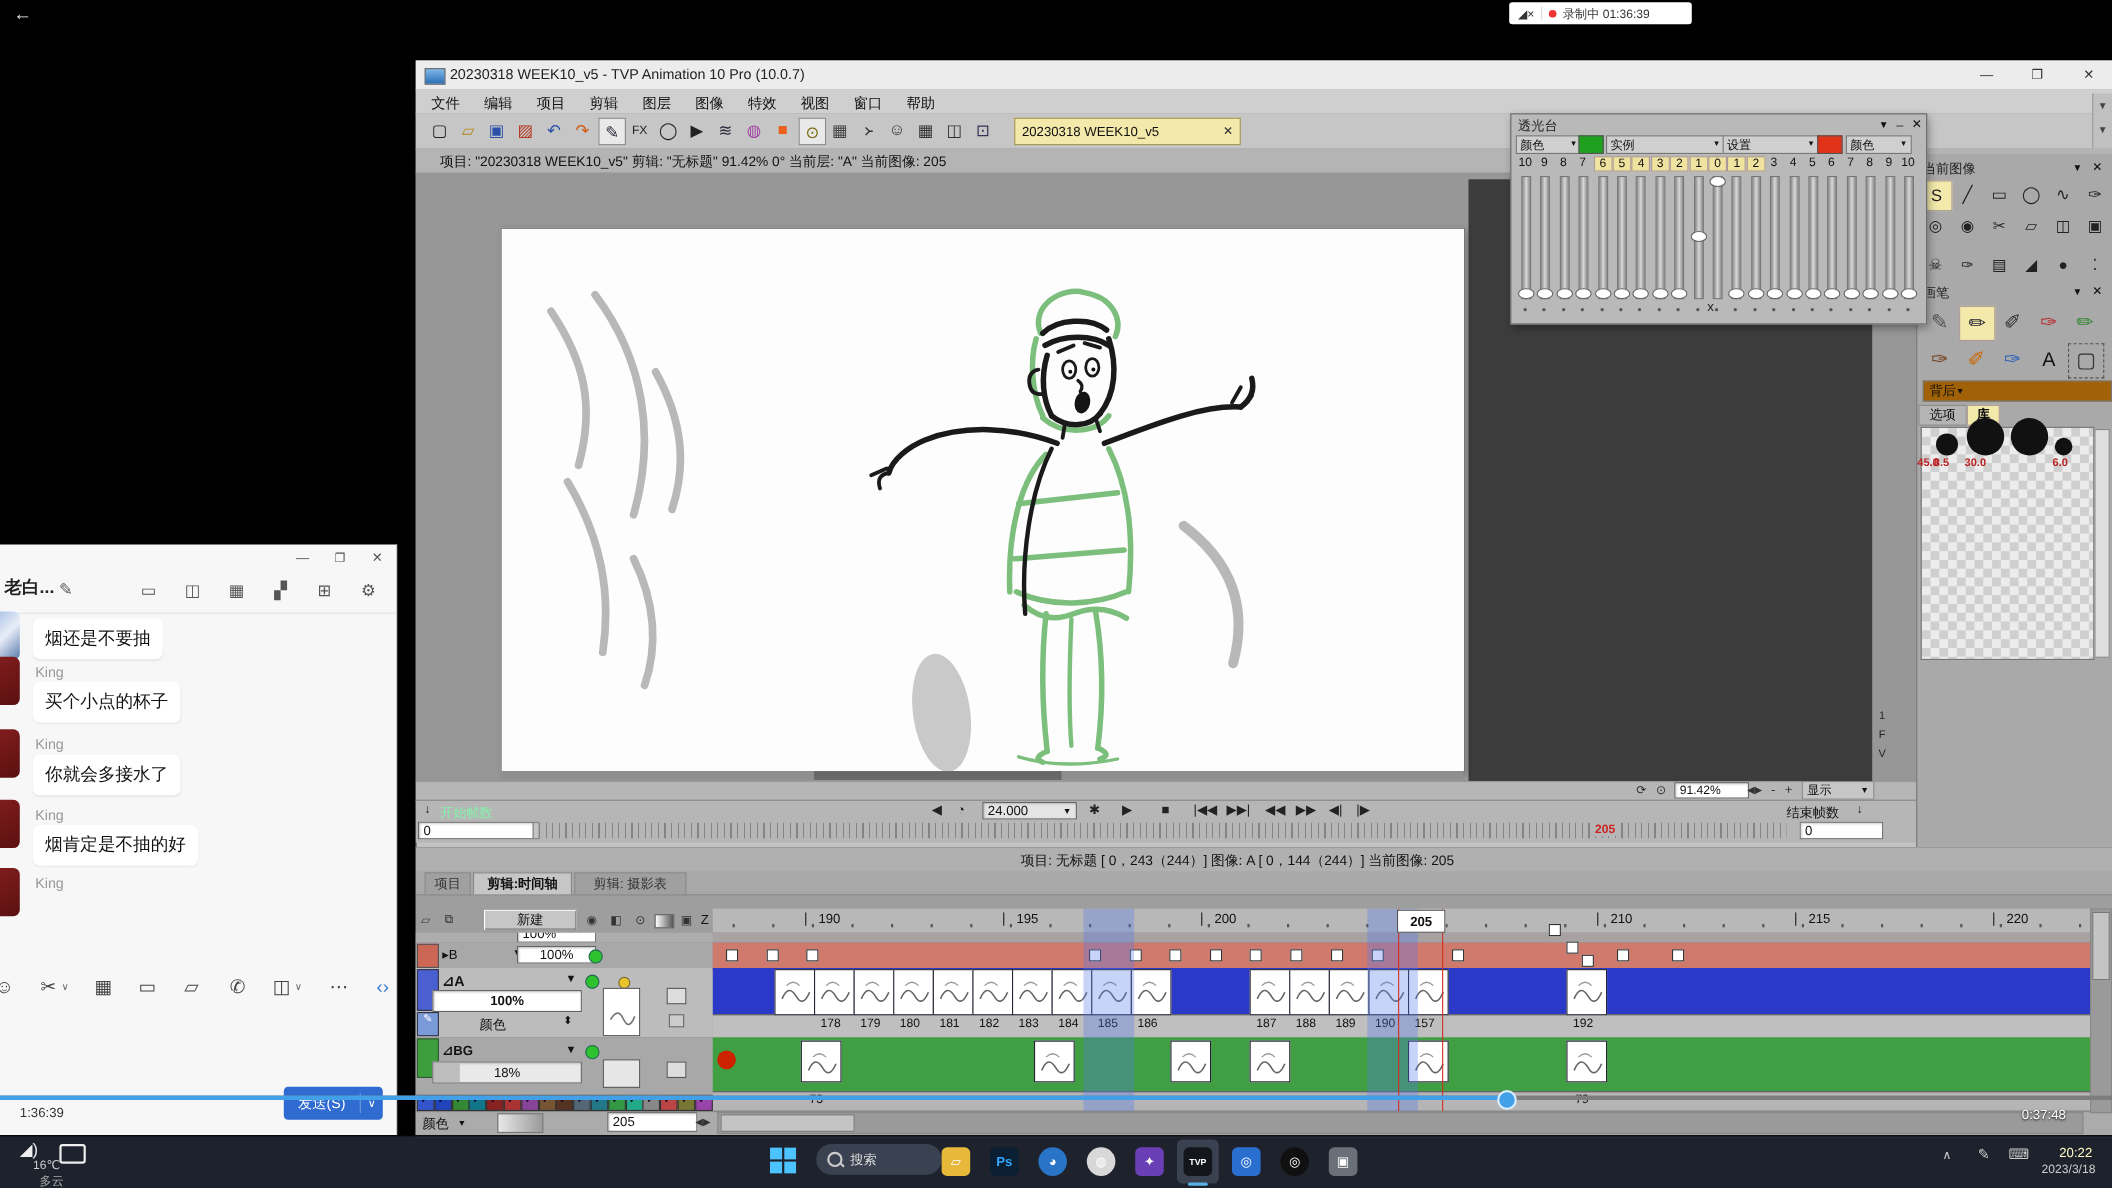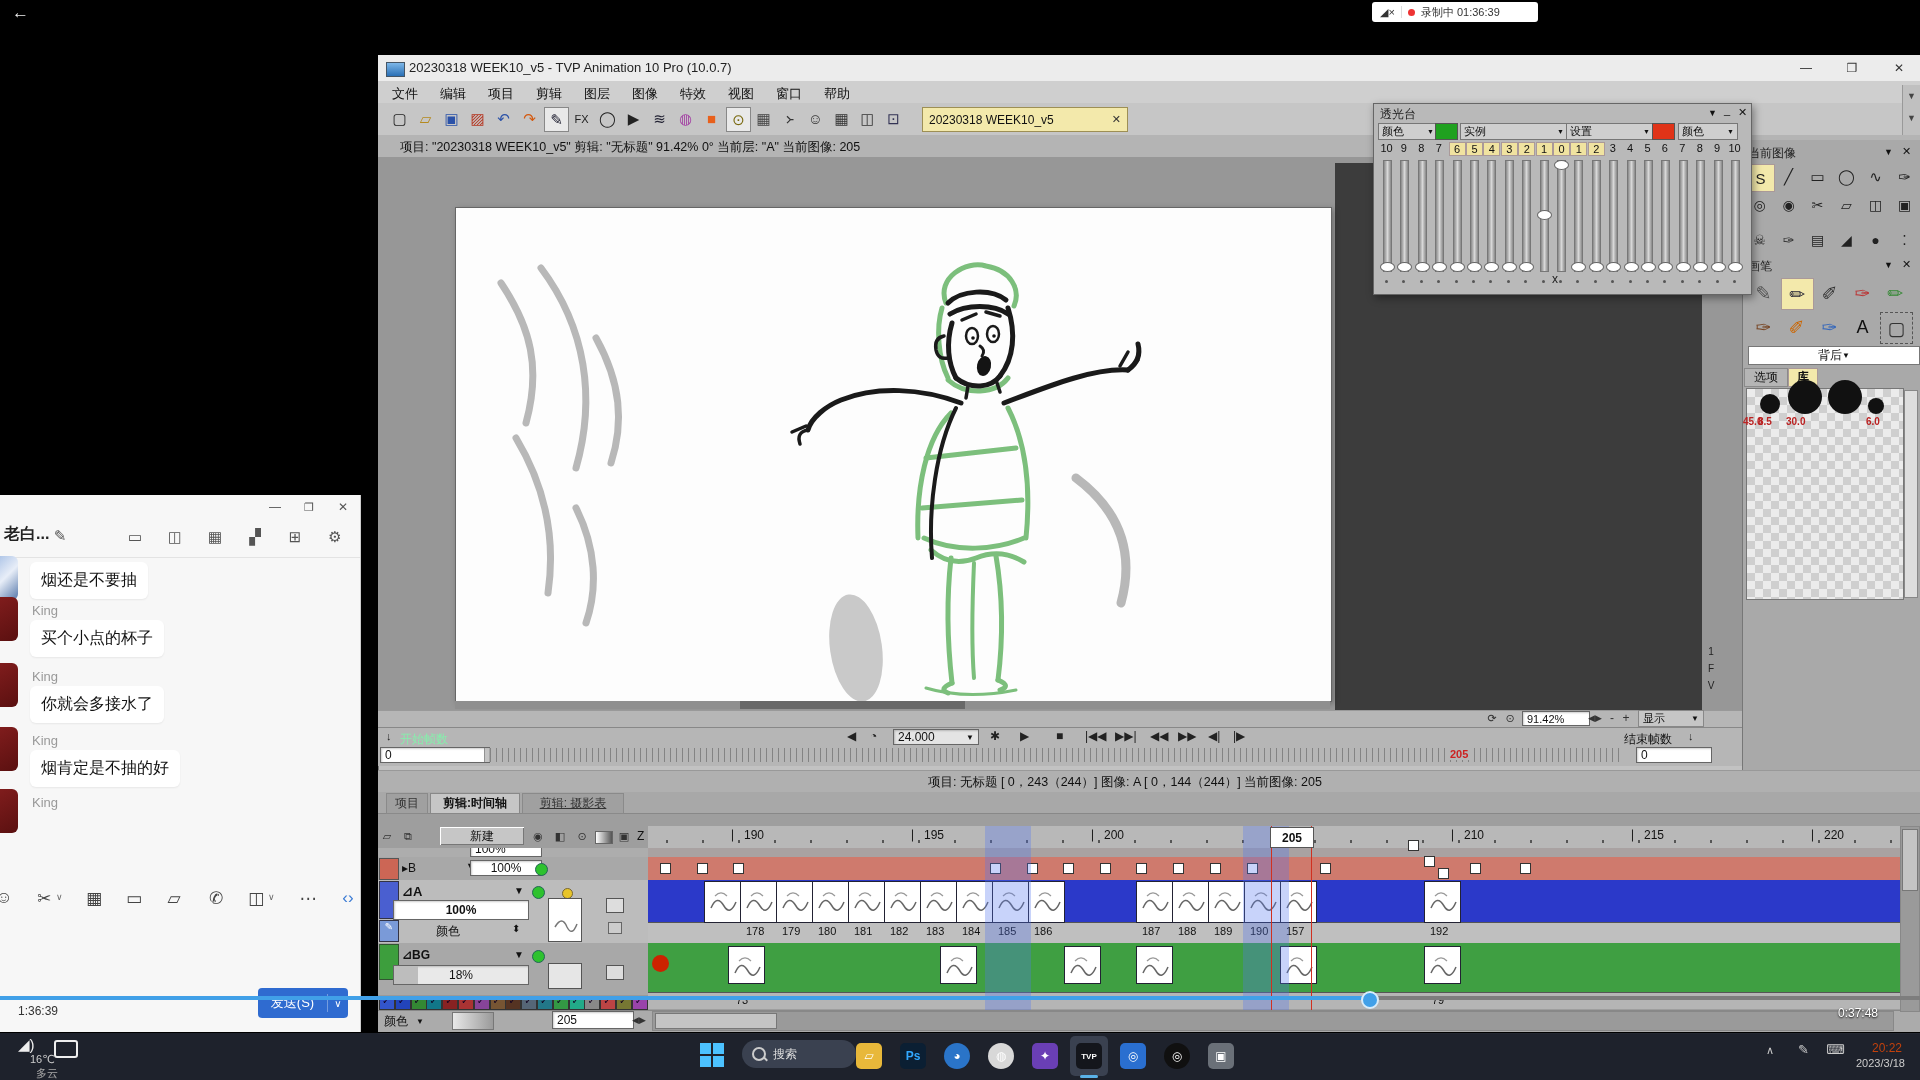--- a/index.html
+++ b/index.html
@@ -223,21 +223,21 @@
     <div style="position:absolute;left:1px;top:2px;width:14px;height:60px;background:#c4c4c4;border:1px solid #777;"></div>
   </div>
 
   <div class="abs" style="left:1742px;top:140px;width:178px;height:630px;background:#a9a9a9;border-left:1px solid #777;z-index:5;"></div>
   <div class="abs" style="left:1748px;top:145px;font-size:12px;color:#222;z-index:6;">当前图像</div>
   <div class="abs" style="left:1884px;top:147px;font-size:9px;z-index:6;">▼</div>
   <div class="abs" style="left:1902px;top:145px;font-size:11px;z-index:6;">✕</div>
   <div class="abs" style="left:1748px;top:258px;font-size:12px;color:#222;z-index:6;">画笔</div>
   <div class="abs" style="left:1884px;top:260px;font-size:9px;z-index:6;">▼</div>
   <div class="abs" style="left:1902px;top:258px;font-size:11px;z-index:6;">✕</div>
-  <div class="abs" style="left:1748px;top:346px;width:160px;height:17px;background:#ffffff;border:1px solid #777;font-size:12px;display:flex;align-items:center;justify-content:center;padding:0 5px;z-index:6;">
+  <div class="abs" style="left:1748px;top:346px;width:160px;height:17px;background:#a16207;border:1px solid #777;font-size:12px;display:flex;align-items:center;justify-content:flex-start;padding:0 5px;z-index:6;">
     <span>背后</span>
       <span style="font-size:8px;">▼</span>
   </div>
   <div class="abs" style="left:1746px;top:388px;width:156px;height:210px;border:1px solid #777;z-index:6;background:repeating-conic-gradient(#cfcfcf 0 25%,#ececec 0 50%) 0 0/16px 16px;"></div>
   <div class="abs" style="left:1904px;top:390px;width:12px;height:206px;background:#dedede;border:1px solid #888;z-index:6;"></div>
 
   <div class="abs" style="left:1373px;top:103px;width:377px;height:190px;background:#b9b9b9;border:1px solid #666;box-shadow:2px 3px 8px #0006;z-index:10;"></div>
   <div class="abs" style="left:1380px;top:106px;font-size:12px;color:#222;z-index:11;">透光台</div>
   <div class="abs" style="left:1708px;top:108px;font-size:9px;z-index:11;">▼</div>
   <div class="abs" style="left:1724px;top:104px;font-size:11px;z-index:11;">_</div>
@@ -304,21 +304,21 @@
   </div>
   <div class="abs" style="left:742px;top:1040px;width:94px;height:28px;background:#3a4150;border-radius:14px;z-index:31;display:flex;align-items:center;gap:7px;padding:0 10px;">
     <span style="width:10px;height:10px;border:2px solid #ccc;border-radius:50%;position:relative;">
       <span style="position:absolute;left:9px;top:9px;width:5px;height:2px;background:#ccc;transform:rotate(45deg);"></span>
       </span>
     <span style="font-size:12px;color:#ddd;">搜索</span>
   </div>
   <div class="abs" style="left:1766px;top:1044px;font-size:11px;color:#ccc;z-index:31;">∧</div>
   <div class="abs" style="left:1798px;top:1042px;font-size:13px;color:#ccc;z-index:31;">✎</div>
   <div class="abs" style="left:1826px;top:1042px;font-size:13px;color:#ccc;z-index:31;">⌨</div>
-  <div class="abs" style="left:1872px;top:1041px;font-size:12px;color:#c2410c;z-index:31;">20:22</div>
+  <div class="abs" style="left:1872px;top:1041px;font-size:12px;color:#fef9c3;z-index:31;">20:22</div>
   <div class="abs" style="left:1856px;top:1057px;font-size:11px;color:#ccc;z-index:31;">2023/3/18</div>
 
 <div style="position: absolute; left: 392px; top: 85px; font-size: 13px; color: rgb(17, 17, 17);">文件</div>
     <div style="position: absolute; left: 440px; top: 85px; font-size: 13px; color: rgb(17, 17, 17);">编辑</div>
     <div style="position: absolute; left: 488px; top: 85px; font-size: 13px; color: rgb(17, 17, 17);">项目</div>
     <div style="position: absolute; left: 536px; top: 85px; font-size: 13px; color: rgb(17, 17, 17);">剪辑</div>
     <div style="position: absolute; left: 584px; top: 85px; font-size: 13px; color: rgb(17, 17, 17);">图层</div>
     <div style="position: absolute; left: 632px; top: 85px; font-size: 13px; color: rgb(17, 17, 17);">图像</div>
     <div style="position: absolute; left: 680px; top: 85px; font-size: 13px; color: rgb(17, 17, 17);">特效</div>
     <div style="position: absolute; left: 728px; top: 85px; font-size: 13px; color: rgb(17, 17, 17);">视图</div>
@@ -353,21 +353,21 @@
     <div style="position: absolute; left: 1056px; top: 729px; font-size: 12px; color: rgb(34, 34, 34);">■</div>
     <div style="position: absolute; left: 1085px; top: 729px; font-size: 12px; color: rgb(34, 34, 34);">|◀◀</div>
     <div style="position: absolute; left: 1115px; top: 729px; font-size: 12px; color: rgb(34, 34, 34);">▶▶|</div>
     <div style="position: absolute; left: 1150px; top: 729px; font-size: 12px; color: rgb(34, 34, 34);">◀◀</div>
     <div style="position: absolute; left: 1178px; top: 729px; font-size: 12px; color: rgb(34, 34, 34);">▶▶</div>
     <div style="position: absolute; left: 1208px; top: 729px; font-size: 12px; color: rgb(34, 34, 34);">◀|</div>
     <div style="position: absolute; left: 1233px; top: 729px; font-size: 12px; color: rgb(34, 34, 34);">|▶</div>
     <div style="position: absolute; left: 990px; top: 729px; font-size: 12px; color: rgb(34, 34, 34);">✱</div>
     <div style="position: absolute; left: 386px; top: 793px; width: 40px; height: 19px; text-align: center; line-height: 19px; font-size: 12px; background: rgb(160, 160, 160); border: 1px solid rgb(138, 138, 138); color: rgb(51, 51, 51);">项目</div>
     <div style="position: absolute; left: 430px; top: 793px; width: 88px; height: 19px; text-align: center; line-height: 19px; font-size: 12px; background: rgb(198, 198, 198); border-top: 1px solid rgb(136, 136, 136); border-right: 1px solid rgb(136, 136, 136); border-left: 1px solid rgb(136, 136, 136); border-image: initial; border-bottom: none; font-weight: bold;">剪辑:时间轴</div>
-    <div style="position: absolute; left: 522px; top: 793px; width: 100px; height: 19px; text-align: center; line-height: 19px; font-size: 12px; background: rgb(160, 160, 160); border: 1px solid rgb(138, 138, 138); color: rgb(51, 51, 51); text-decoration: underline;">剪辑: 摄影表</div>
+    <div style="position: absolute; left: 522px; top: 793px; width: 100px; height: 19px; text-align: center; line-height: 19px; font-size: 12px; background: rgb(160, 160, 160); border: 1px solid rgb(138, 138, 138); color: rgb(51, 51, 51);">剪辑: 摄影表</div>
     <div style="position: absolute; left: 732px; top: 828px; font-size: 12px; color: rgb(17, 17, 17); z-index: 3;">⎸190</div>
     <div style="position: absolute; left: 912px; top: 828px; font-size: 12px; color: rgb(17, 17, 17); z-index: 3;">⎸195</div>
     <div style="position: absolute; left: 1092px; top: 828px; font-size: 12px; color: rgb(17, 17, 17); z-index: 3;">⎸200</div>
     <div style="position: absolute; left: 1272px; top: 828px; font-size: 12px; color: rgb(17, 17, 17); z-index: 3;">⎸205</div>
     <div style="position: absolute; left: 1452px; top: 828px; font-size: 12px; color: rgb(17, 17, 17); z-index: 3;">⎸210</div>
     <div style="position: absolute; left: 1632px; top: 828px; font-size: 12px; color: rgb(17, 17, 17); z-index: 3;">⎸215</div>
     <div style="position: absolute; left: 1812px; top: 828px; font-size: 12px; color: rgb(17, 17, 17); z-index: 3;">⎸220</div>
     <div style="position: absolute; left: 666px; top: 840px; width: 2px; height: 3px; background: rgb(85, 85, 85); z-index: 3;"></div>
     <div style="position: absolute; left: 702px; top: 840px; width: 2px; height: 3px; background: rgb(85, 85, 85); z-index: 3;"></div>
     <div style="position: absolute; left: 738px; top: 840px; width: 2px; height: 3px; background: rgb(85, 85, 85); z-index: 3;"></div>

